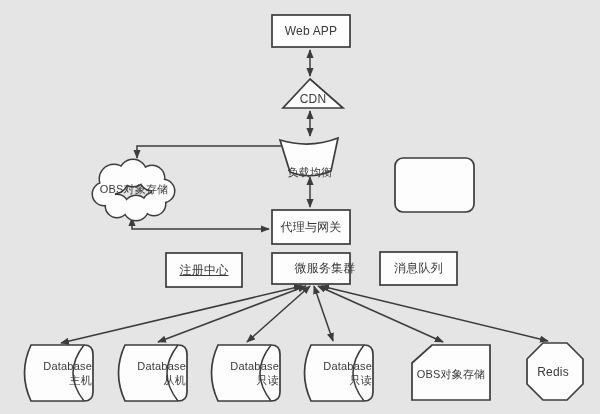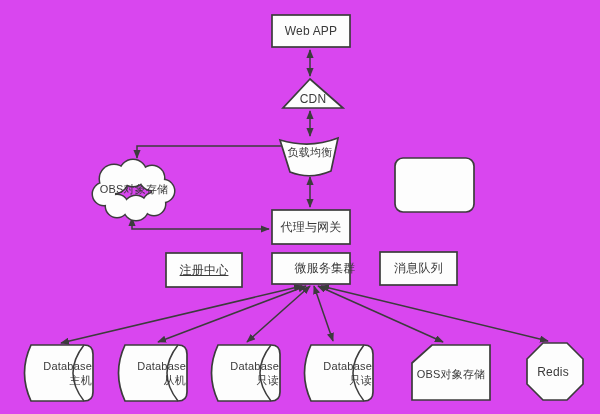--- a/index.html
+++ b/index.html
@@ -1,17 +1,17 @@
 <!DOCTYPE html>
 <html><head>
 <meta charset="utf-8">
 <style>
   html,body{margin:0;padding:0;}
   body{font-family:"Liberation Sans","DejaVu Sans",sans-serif;}
-  #canvas{position:relative;width:600px;height:414px;background:#d946ef;overflow:hidden;}
+  #canvas{position:relative;width:600px;height:414px;background:#e5e5e5;overflow:hidden;}
   #canvas svg{position:absolute;left:0;top:0;}
   .lbl{position:absolute;display:flex;align-items:center;justify-content:center;
        text-align:center;color:#3a3a3a;font-size:12px;letter-spacing:0.2px;
        pointer-events:none;white-space:nowrap;}
   .lbl.small{font-size:11px;}
   .lbl.twoline{flex-direction:column;line-height:14px;font-size:11px;align-items:flex-end;}
 </style>
 </head>
 <body>
 
@@ -106,21 +106,21 @@
     <g stroke="#3c3c3c" stroke-width="1.5" fill="none">
       <path d="M84,345 Q62,373 84,401"></path>
       <path d="M178,345 Q156,373 178,401"></path>
       <path d="M271,345 Q249,373 271,401"></path>
       <path d="M364,345 Q342,373 364,401"></path>
     </g>
   </svg>
 
   <div class="lbl" style="left:272px;top:15px;width:78px;height:32px;">Web APP</div>
   <div class="lbl" style="left:283px;top:90px;width:60px;height:18px;">CDN</div>
-  <div class="lbl small" style="left:280px;top:144px;width:60px;height:17px;text-align:center;">负载均衡</div>
+  <div class="lbl small" style="left:280px;top:164px;width:60px;height:17px;text-align:center;">负载均衡</div>
   <div class="lbl small" style="left:96px;top:181px;width:76px;height:16px;">OBS对象存储</div>
   <div class="lbl" style="left:272px;top:210px;width:78px;height:34px;">代理与网关</div>
   <div class="lbl" style="left:166px;top:253px;width:76px;height:34px;text-decoration:underline;">注册中心</div>
   <div class="lbl" style="left:272px;top:253px;width:58px;height:31px;margin-left:24px;">微服务集群</div>
   <div class="lbl" style="left:380px;top:252px;width:77px;height:33px;">消息队列</div>
 
   <div class="lbl twoline" style="left:22px;top:345px;width:70px;height:56px;">
     <span>Database</span>
     <span>主机</span>
   </div>

